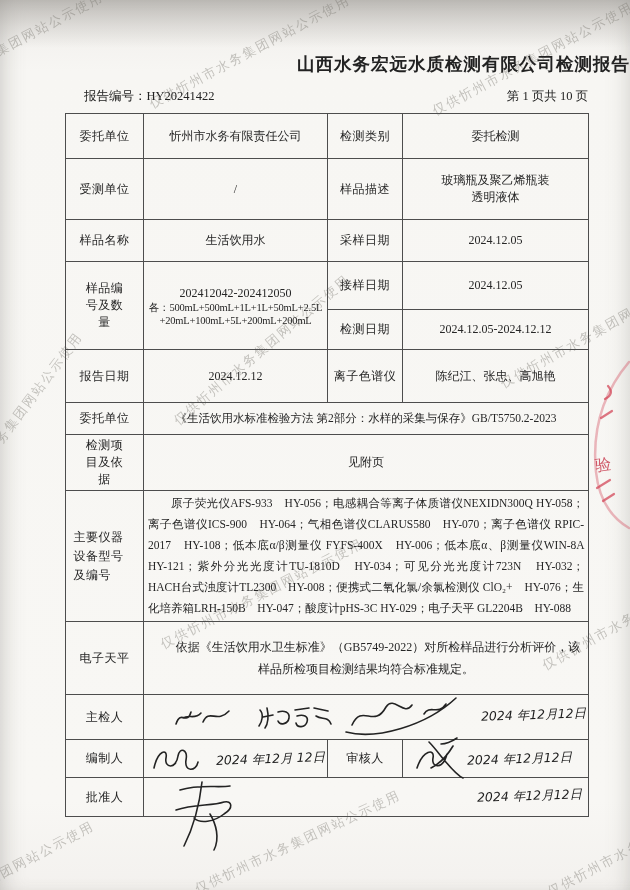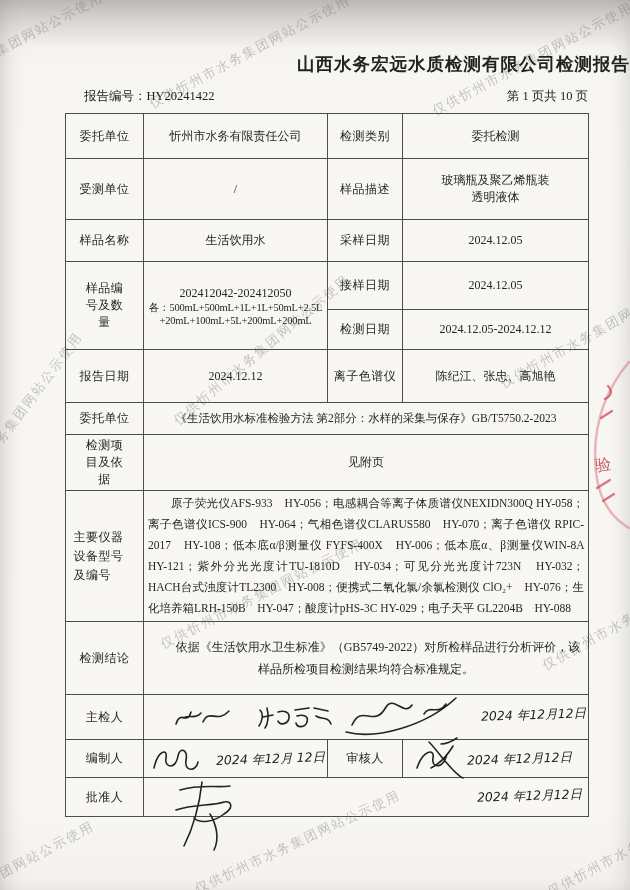--- a/index.html
+++ b/index.html
@@ -146,21 +146,21 @@
       <td class="lab"><span class="lblk w48">检测项目及依据</span></td>
       <td colspan="3">见附页</td>
     </tr>
 
     <tr style="height:130px">
       <td class="lab"><span class="lblk w62">主要仪器设备型号及编号</span></td>
       <td colspan="3" class="instr"><span class="txt">原子荧光仪AFS-933　HY-056；电感耦合等离子体质谱仪NEXIDN300Q HY-058；离子色谱仪ICS-900　HY-064；气相色谱仪CLARUS580　HY-070；离子色谱仪 RPIC-2017　HY-108；低本底α/β测量仪 FYFS-400X　HY-006；低本底α、β测量仪WIN-8A　HY-121；紫外分光光度计TU-1810D　HY-034；可见分光光度计723N　HY-032；HACH台式浊度计TL2300　HY-008；便携式二氧化氯/余氯检测仪 ClO₂+　HY-076；生化培养箱LRH-150B　HY-047；酸度计pHS-3C HY-029；电子天平 GL2204B　HY-088</span></td>
     </tr>
 
     <tr style="height:73px">
-      <td class="lab">检测结论</td>
+      <td class="lab">电子天平</td>
       <td colspan="3" class="concl">
             <span class="txt">依据《生活饮用水卫生标准》（GB5749-2022）对所检样品进行分析评价，该样品所检项目检测结果均符合标准规定。</span>
           </td>
     </tr>
 
     <tr style="height:45px">
       <td class="lab">主检人</td>
       <td colspan="3" class="rel">
         <svg class="sig" style="left:28px;top:8px" width="62" height="28" viewBox="0 0 62 28">
           <path d="M4,21 C9,6 15,23 19,9 M11,15 C17,11 23,17 29,10 M31,19 C37,5 45,21 57,8"></path>

